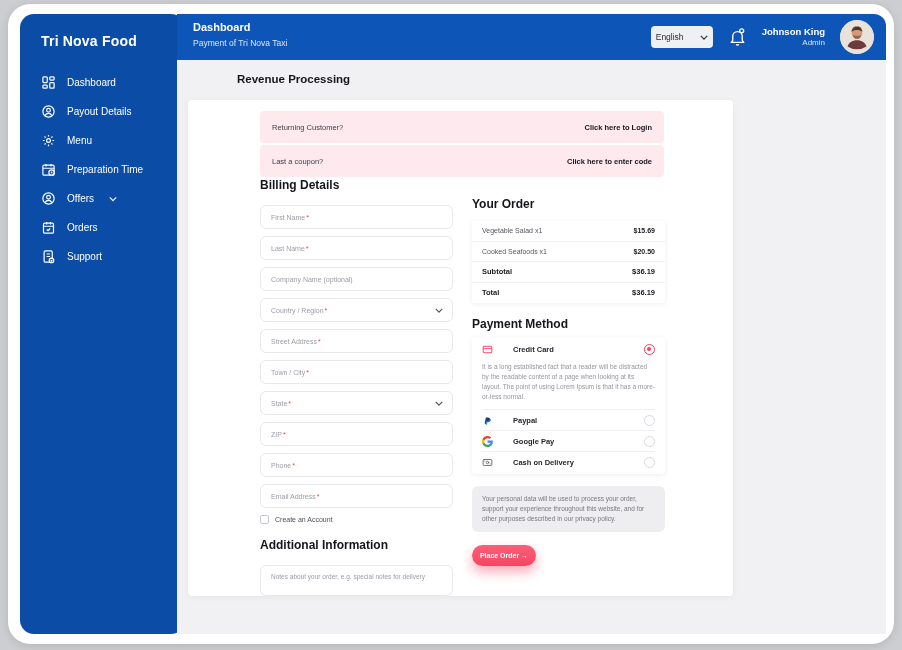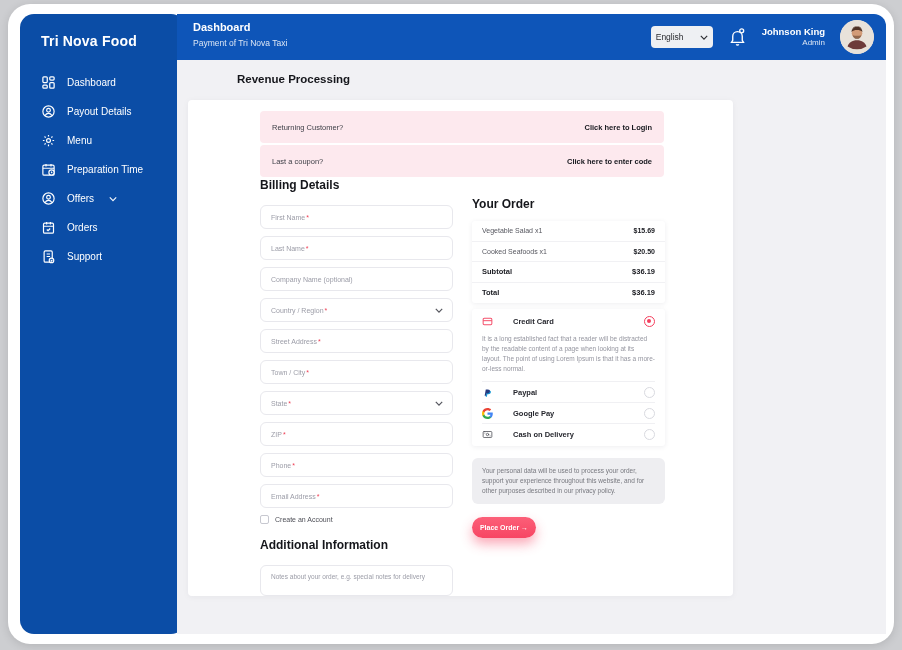--- a/index.html
+++ b/index.html
@@ -302,20 +302,21 @@
             </div>
             <div class="order-row bold">
               <span class="lbl">Subtotal</span>
               <span class="val">$36.19</span>
             </div>
             <div class="order-row bold">
               <span class="lbl">Total</span>
               <span class="val">$36.19</span>
             </div>
           </div>
+        <h2 class="section-h pm-h">Payment Method</h2>
         <div class="pay-box" id="payRows">
             <div class="pay-row first">
               <span class="pay-icon">
                 <svg viewBox="0 0 24 24" fill="none" stroke="#f4506b" stroke-width="2.2">
                   <rect x="2.5" y="5" width="19" height="14" rx="2.5"></rect>
                   <path d="M2.5 10.2h19"></path>
                 </svg>
               </span>
               <span class="pay-label">Credit Card</span>
               <span class="radio sel"></span>

